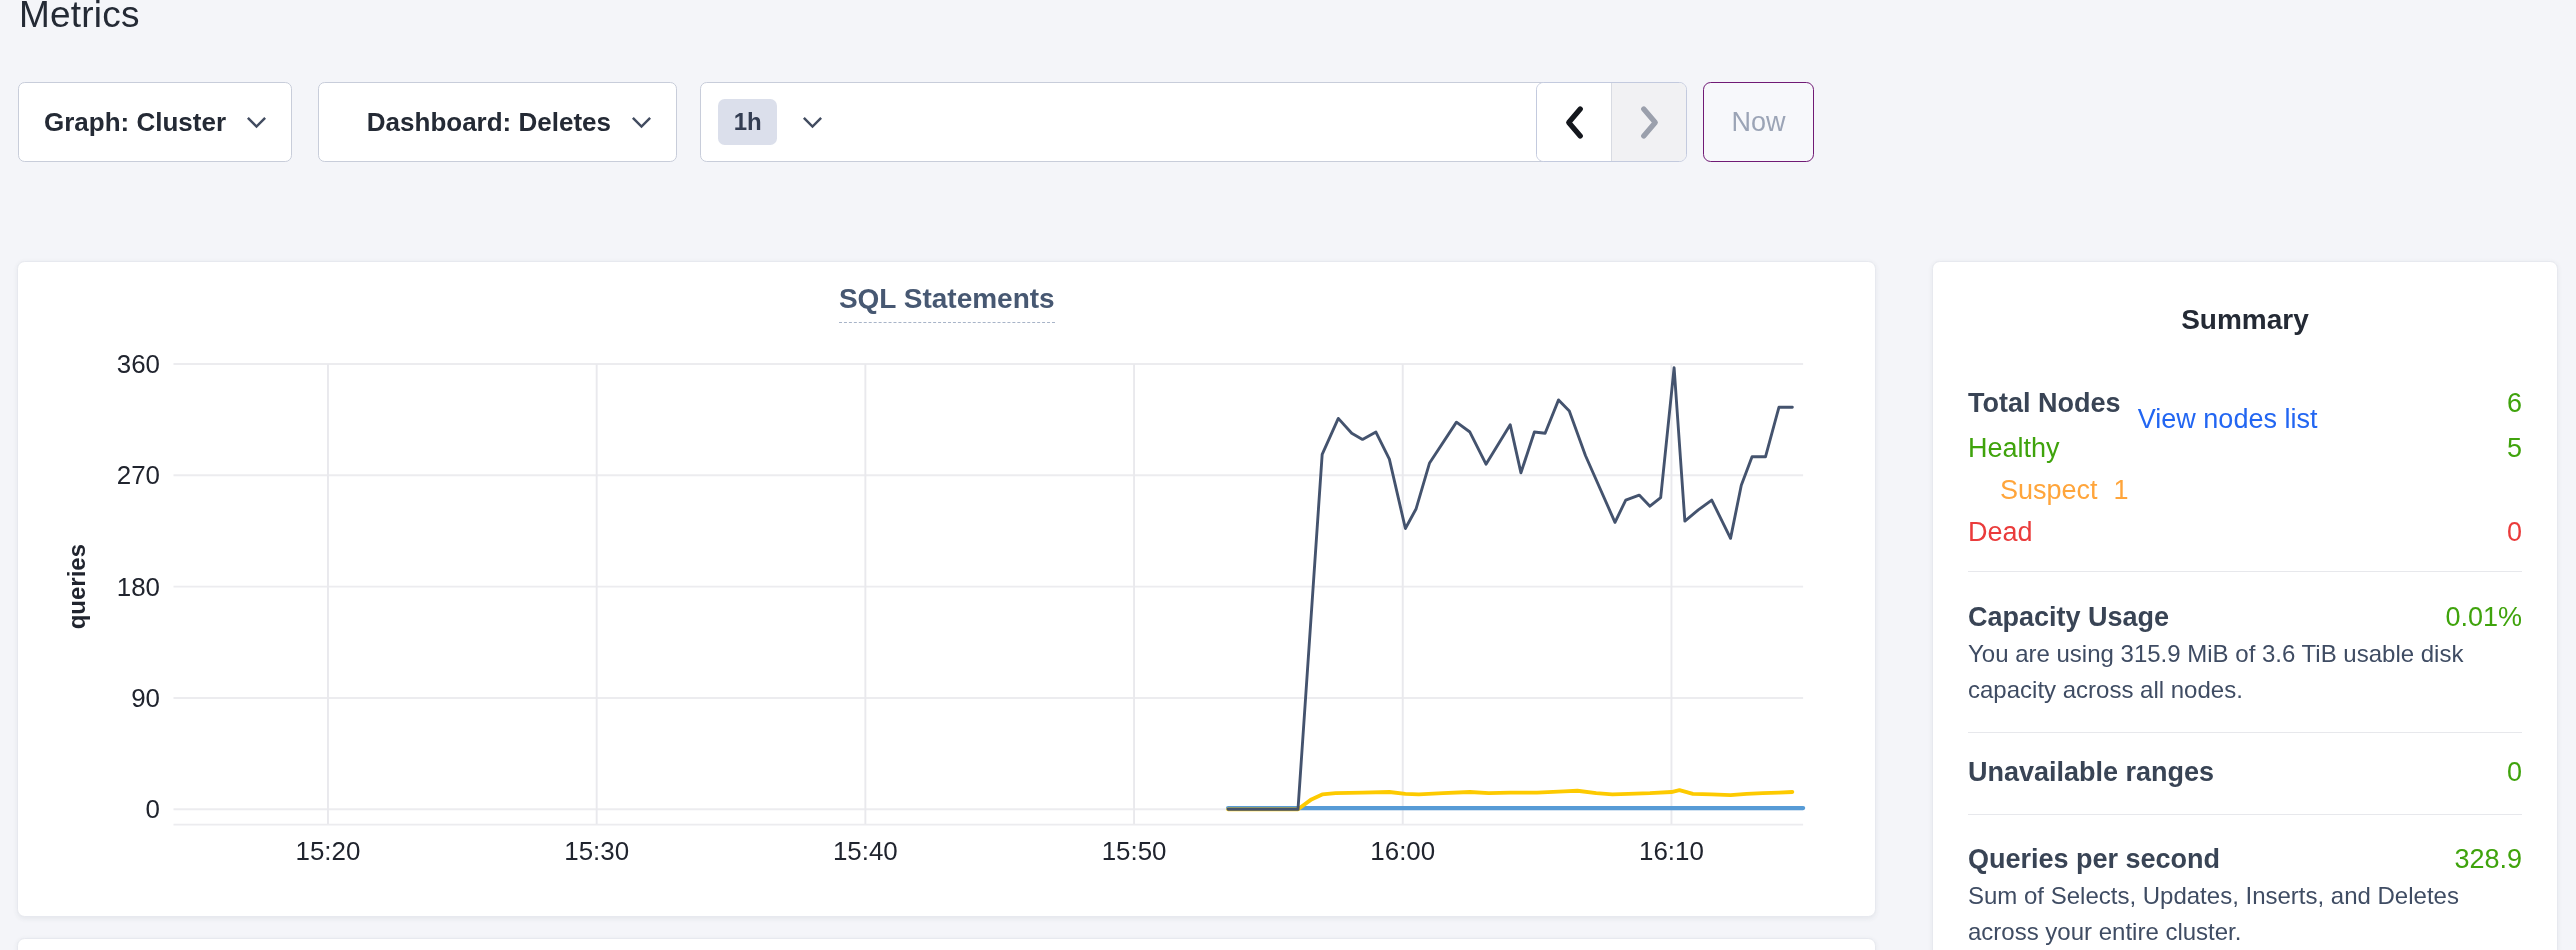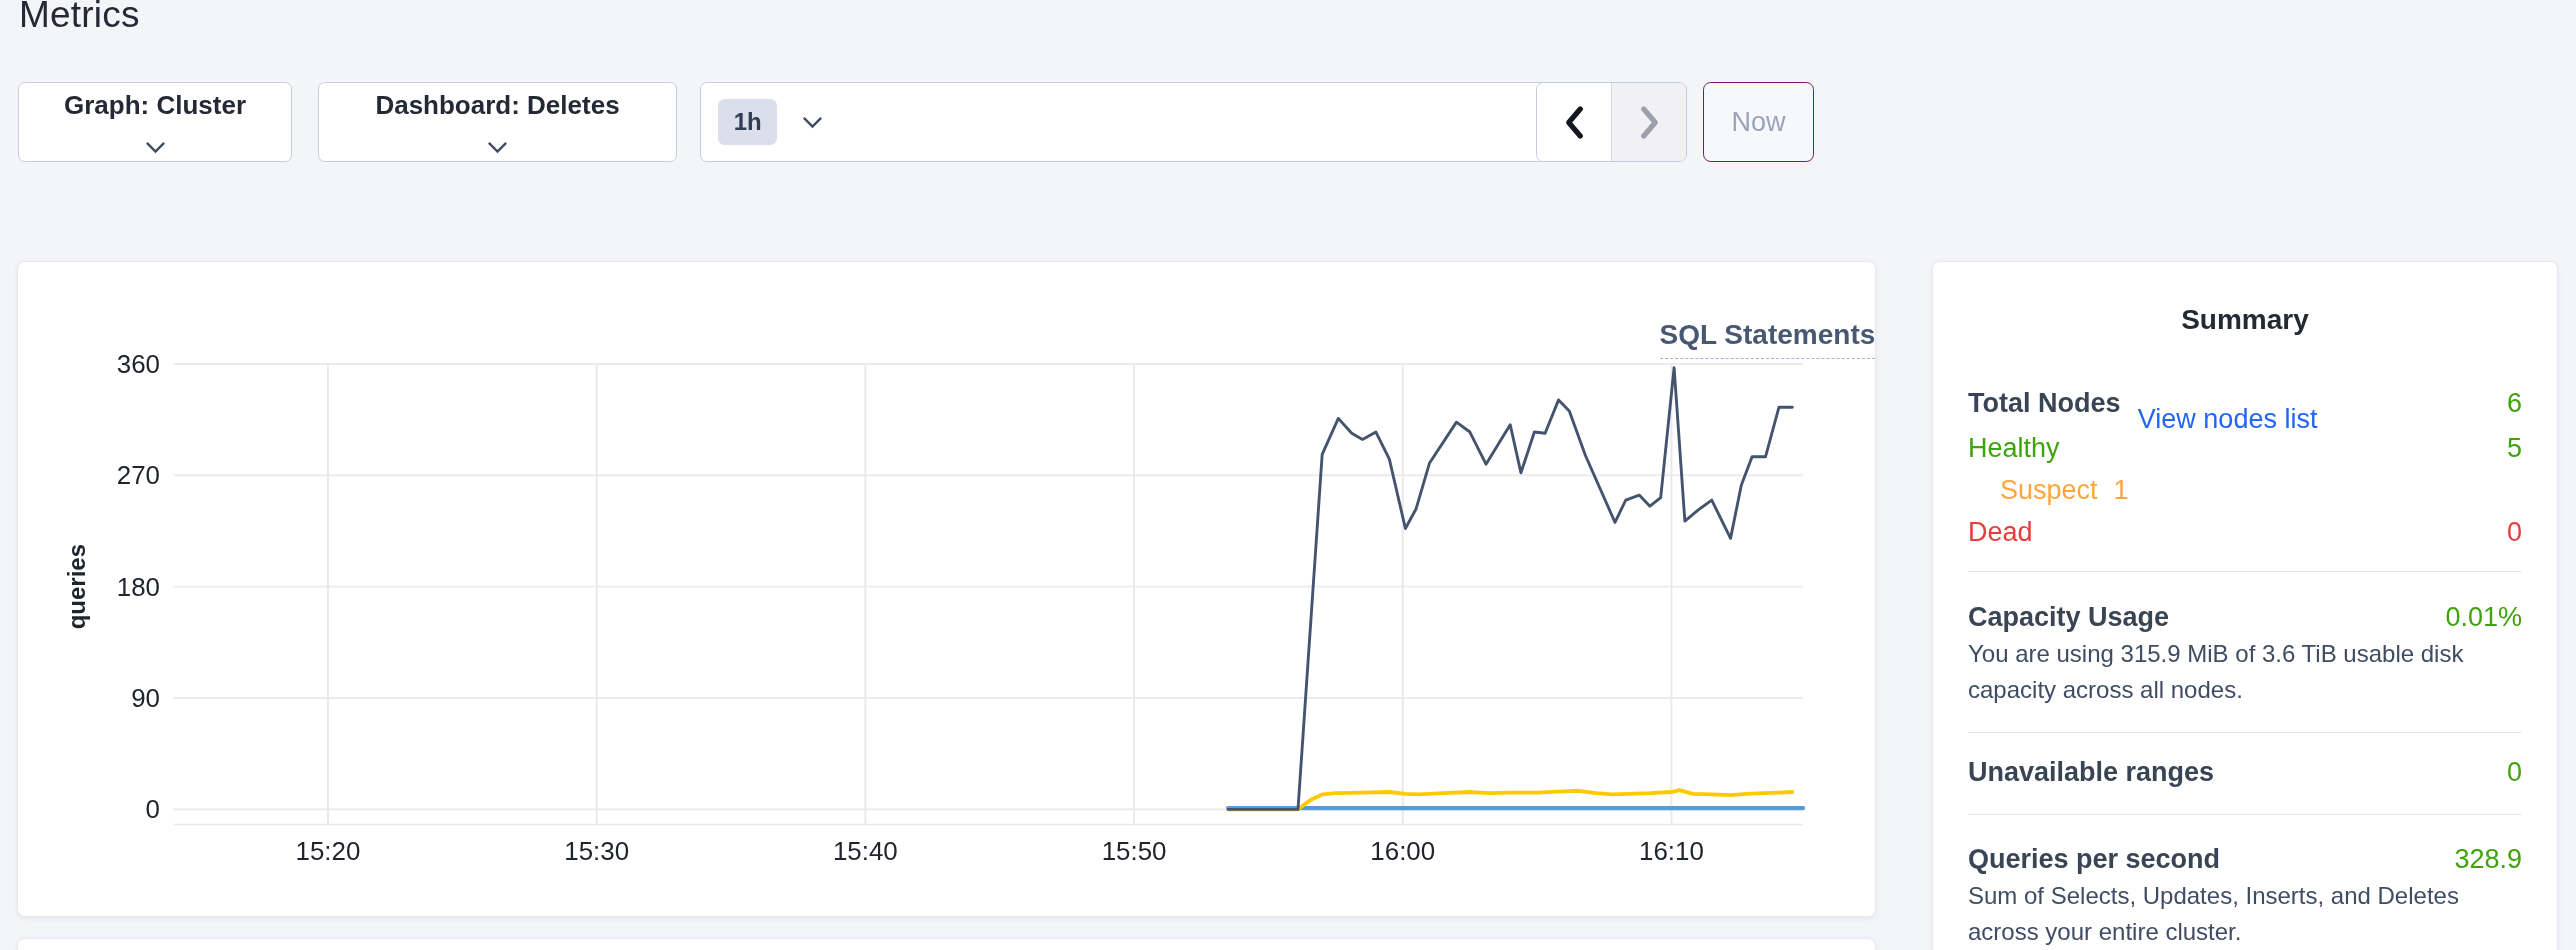--- a/index.html
+++ b/index.html
@@ -16,21 +16,21 @@
     font-size:37px;font-weight:500;color:#242a35;letter-spacing:0.2px;
   }
   
   .toolbar{position:absolute;left:0;top:0;width:100%;height:173px;}
   .ctl{
     position:absolute;top:82px;height:80px;box-sizing:border-box;
     background:#ffffff;border:1px solid #c8cdda;border-radius:6.7px;
     display:flex;align-items:center;cursor:pointer;padding:0 23px;
     font-family:inherit;
   }
-  .dd{justify-content:center;gap:19px;flex-direction:column;}
+  .dd{justify-content:flex-end;gap:19px;}
   .dd .dd-label{font-size:26px;font-weight:700;color:#242a35;}
   #dd-graph{left:18px;width:274px;}
   #dd-dashboard{left:318px;width:359px;}
   .time-selector{left:700px;width:944px;justify-content:flex-start;gap:24px;padding:0 29px 0 17.3px;}
   .badge{
     background:#dbdfeb;border-radius:6.7px;color:#333d52;
     font-size:24px;font-weight:700;padding:10.6px 15.4px;line-height:1;
   }
   .time-label{font-size:26px;font-weight:400;color:#242a35;flex:1;text-align:left;}
   .chev{flex:none;}
@@ -48,21 +48,21 @@
     position:absolute;left:1703px;top:82px;width:111px;height:80px;box-sizing:border-box;
     background:#f7f8fb;border:1px solid #701a75;border-radius:7.7px;
     font-size:27px;font-weight:500;color:#9ba4b6;cursor:default;font-family:inherit;
   }
   
   .card{
     position:absolute;background:#ffffff;border:1px solid #e7e9ef;border-radius:7.7px;
     box-shadow:0 1.9px 4.8px rgba(44,52,70,.07);box-sizing:border-box;
   }
   .chart-card{left:17.3px;top:261px;width:1859px;height:656px;}
-  .chart-title-wrap{position:absolute;left:0;top:21px;width:100%;text-align:right;margin-top:36px;}
+  .chart-title-wrap{position:absolute;left:0;top:21px;width:100%;text-align:center;}
   .chart-title{
     display:inline-block;font-size:28px;font-weight:700;color:#475872;
     border-bottom:1.9px dashed #a8b4c8;padding-bottom:6.7px;cursor:help;
   }
   #chart-svg{position:absolute;left:0;top:0;}
   #chart-svg text{font-family:"Liberation Sans","DejaVu Sans",sans-serif;}
   .next-card{left:17.3px;top:938px;width:1859px;height:58px;border-radius:7.7px 7.7px 0 0;}
   
   .summary-card{left:1932px;top:261px;width:626px;height:825px;}
   .summary-title{

